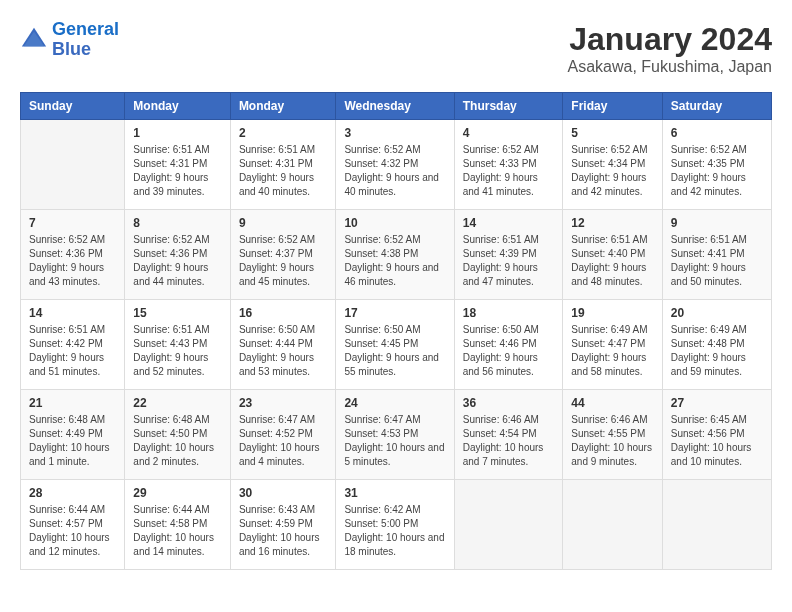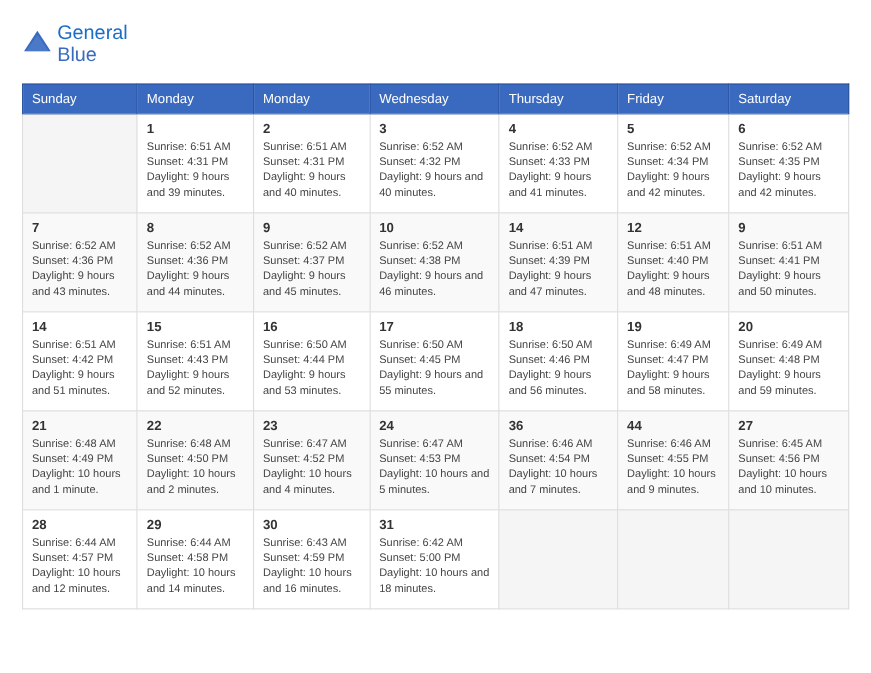--- a/index.html
+++ b/index.html
@@ -16,21 +16,21 @@
       align-items: flex-start;
       margin-bottom: 16px;
     }
     .logo {
       display: flex;
       align-items: center;
       gap: 4px;
     }
     .logo-text {
       font-size: 18px;
-      font-weight: normal;
+      font-weight: bold;
       color: #333;
       line-height: 1.1;
     }
     .logo-text span {
       color: #1a6ec7;
     }
     .logo-icon {
       width: 28px;
       height: 28px;
     }
@@ -51,21 +51,21 @@
       width: 100%;
       border-collapse: collapse;
       font-size: 11px;
     }
     thead tr th {
       background-color: #3a6abf;
       color: #fff;
       text-align: left;
       padding: 6px 8px;
       font-size: 12px;
-      font-weight: normal;
+      font-weight: bold;
       border: 1px solid #2d55a0;
     }
     tbody tr td {
       border: 1px solid #ddd;
       vertical-align: top;
       padding: 6px 8px;
       min-height: 80px;
       height: 90px;
       color: #333;
       background: #fff;
@@ -94,20 +94,24 @@
   <div class="logo">
     <svg class="logo-icon" viewBox="0 0 30 30">
       <polygon points="15,2 28,22 2,22" fill="#3a6abf"></polygon>
       <polygon points="15,6 26,22 4,22" fill="#5a8ad0" opacity="0.5"></polygon>
     </svg>
     <div class="logo-text">
       <span>General</span><br>
       <span style="color:#3a6abf">Blue</span>
     </div>
   </div>
+  <div class="title-block">
+    <div class="main-title">January 2024</div>
+    <div class="subtitle">Asakawa, Fukushima, Japan</div>
+  </div>
 </div>
 
 <table>
   <thead>
     <tr>
     <th>Sunday</th>
         <th>Monday</th>
         <th>Monday</th>
         <th>Wednesday</th>
         <th>Thursday</th>

